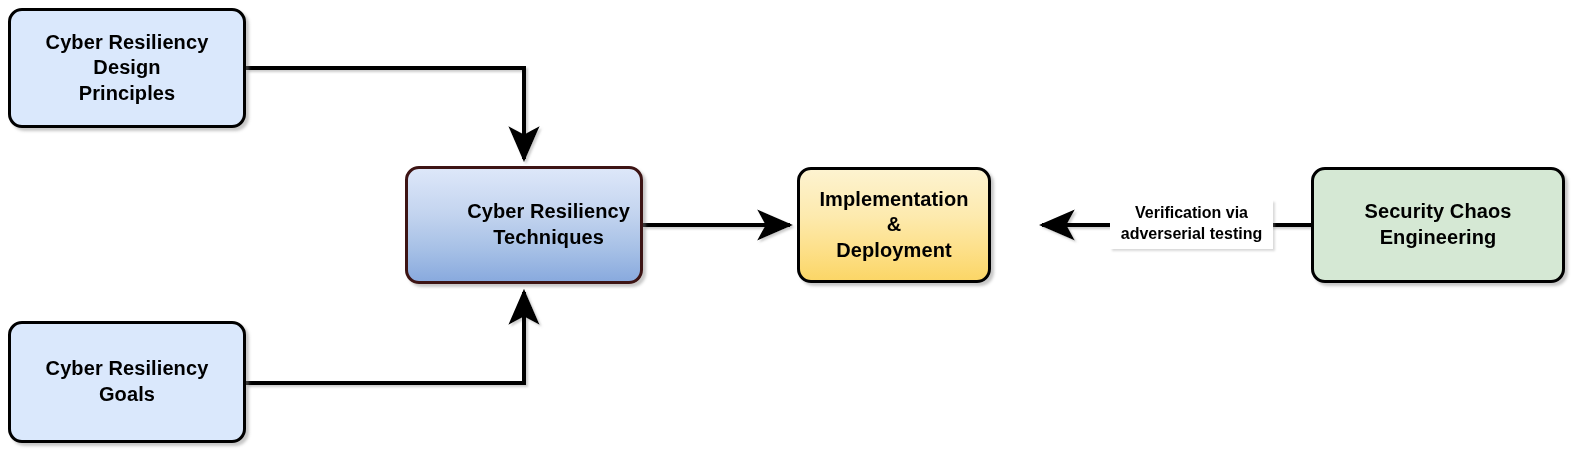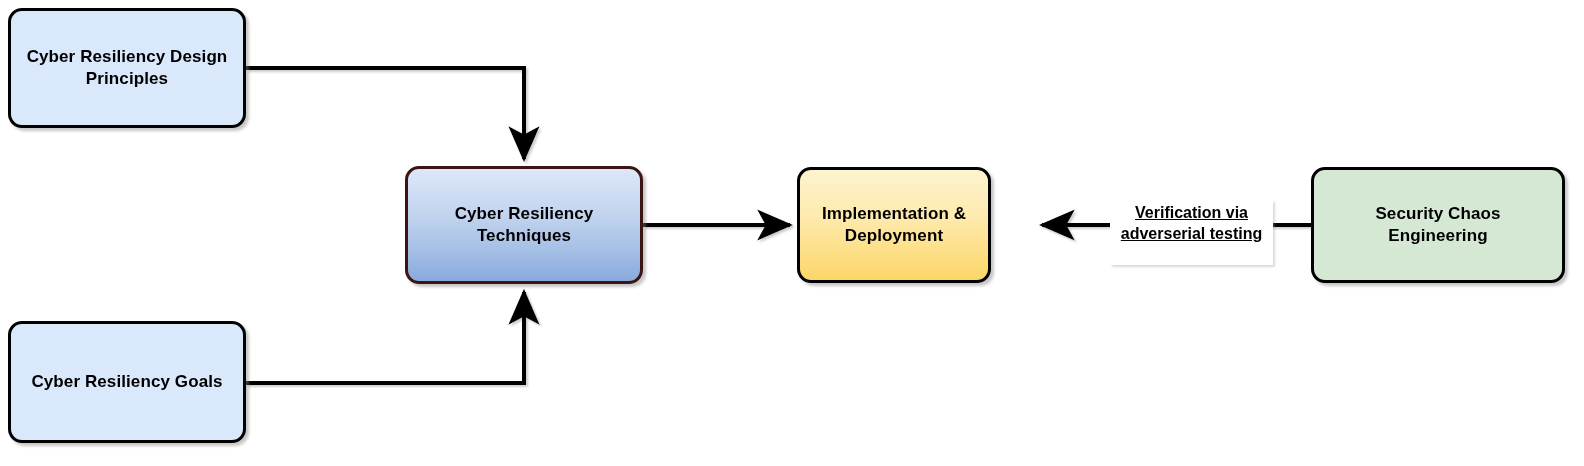--- a/index.html
+++ b/index.html
@@ -27,61 +27,61 @@
   .node {
     position: absolute;
     box-sizing: border-box;
     display: flex;
     align-items: center;
     justify-content: center;
     text-align: center;
     border-radius: 14px;
     color: #000000;
     font-weight: bold;
-    font-size: 17px;
+    font-size: 20px;
     line-height: 1.28;
     letter-spacing: 0.1px;
     z-index: 3;
     box-shadow: 3px 3px 3px rgba(130,130,130,0.45);
   }
   .node .node-label {
     padding: 0 10px;
     white-space: pre-line;
   }
   .node-blue-flat {
     background: #dae8fc;
     border: 3px solid #000000;
   }
   .node-blue-grad {
     background: linear-gradient(180deg, #dde7f9 0%, #c3d4ef 40%, #a6c0e6 72%, #89aade 100%);
     border: 3px solid #3d1414;
+    justify-content: flex-end;
   }
   .node-yellow-grad {
     background: linear-gradient(180deg, #fdf3d0 0%, #fdeaae 42%, #fde08a 72%, #fbd667 100%);
     border: 3px solid #000000;
   }
   .node-green-flat {
     background: #d5e8d4;
     border: 3px solid #000000;
     align-items: center;
   }
   .edge-label {
     position: absolute;
     box-sizing: border-box;
     background: #ffffff;
     color: #000000;
     font-weight: bold;
     font-size: 16px;
     line-height: 1.3;
     text-align: center;
     white-space: pre-line;
-    padding: 3px 6px 20px 6px;
+    padding: 3px 6px 4px 6px;
     z-index: 4;
     box-shadow: 2px 2px 2px rgba(150,150,150,0.35);
-    text-decoration: underline;
   }
 </style>
 </head>
 <body>
 
 <div id="canvas">
 
   <svg id="edges" viewBox="0 0 1584 466" xmlns="http://www.w3.org/2000/svg">
     <defs>
       <marker id="arrowhead" markerWidth="9" markerHeight="9" refX="8.2" refY="4.5" orient="auto" markerUnits="strokeWidth">

